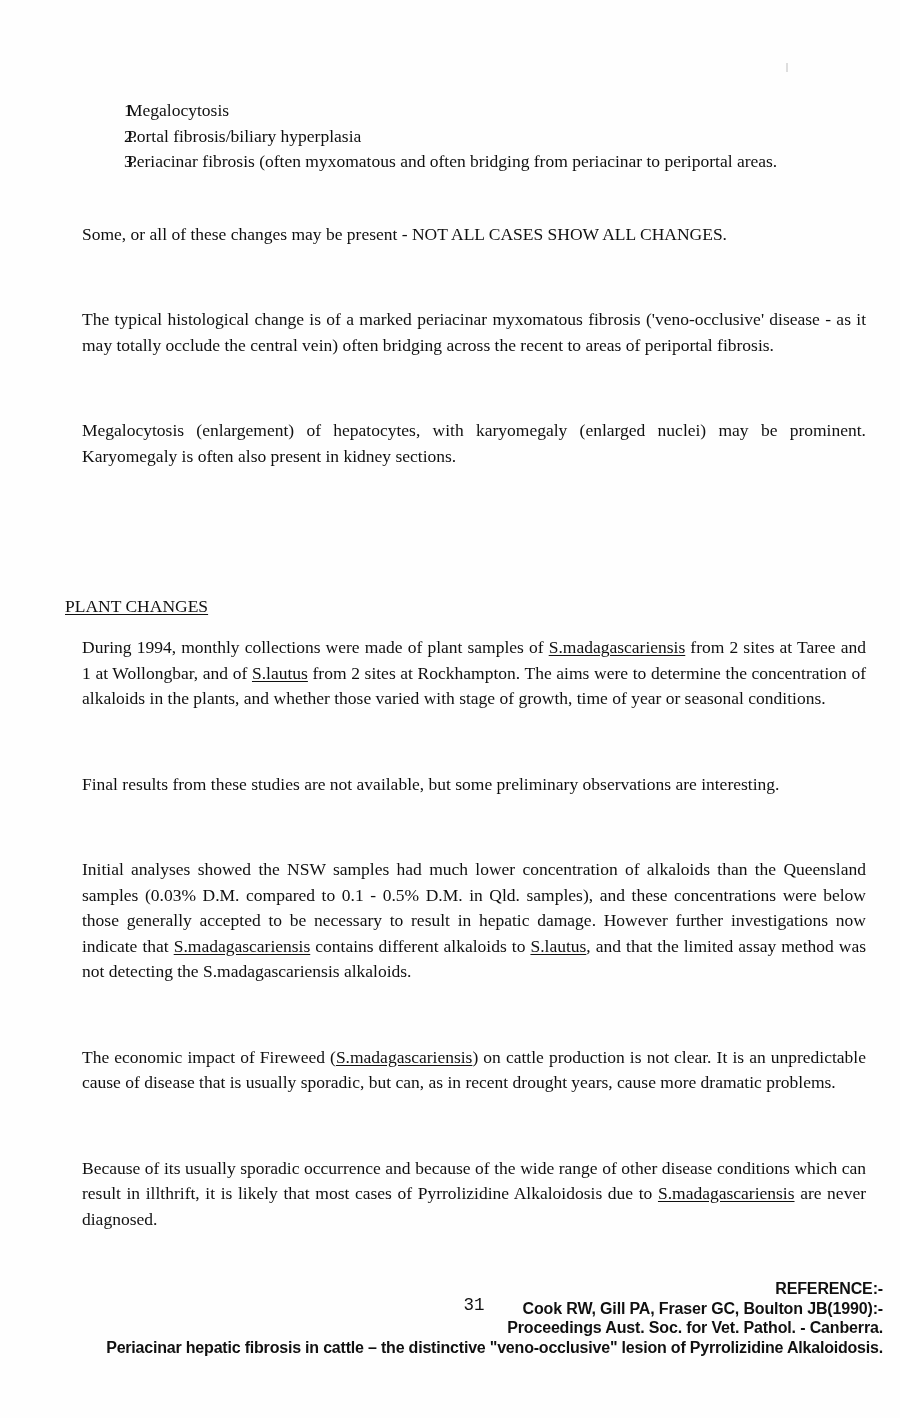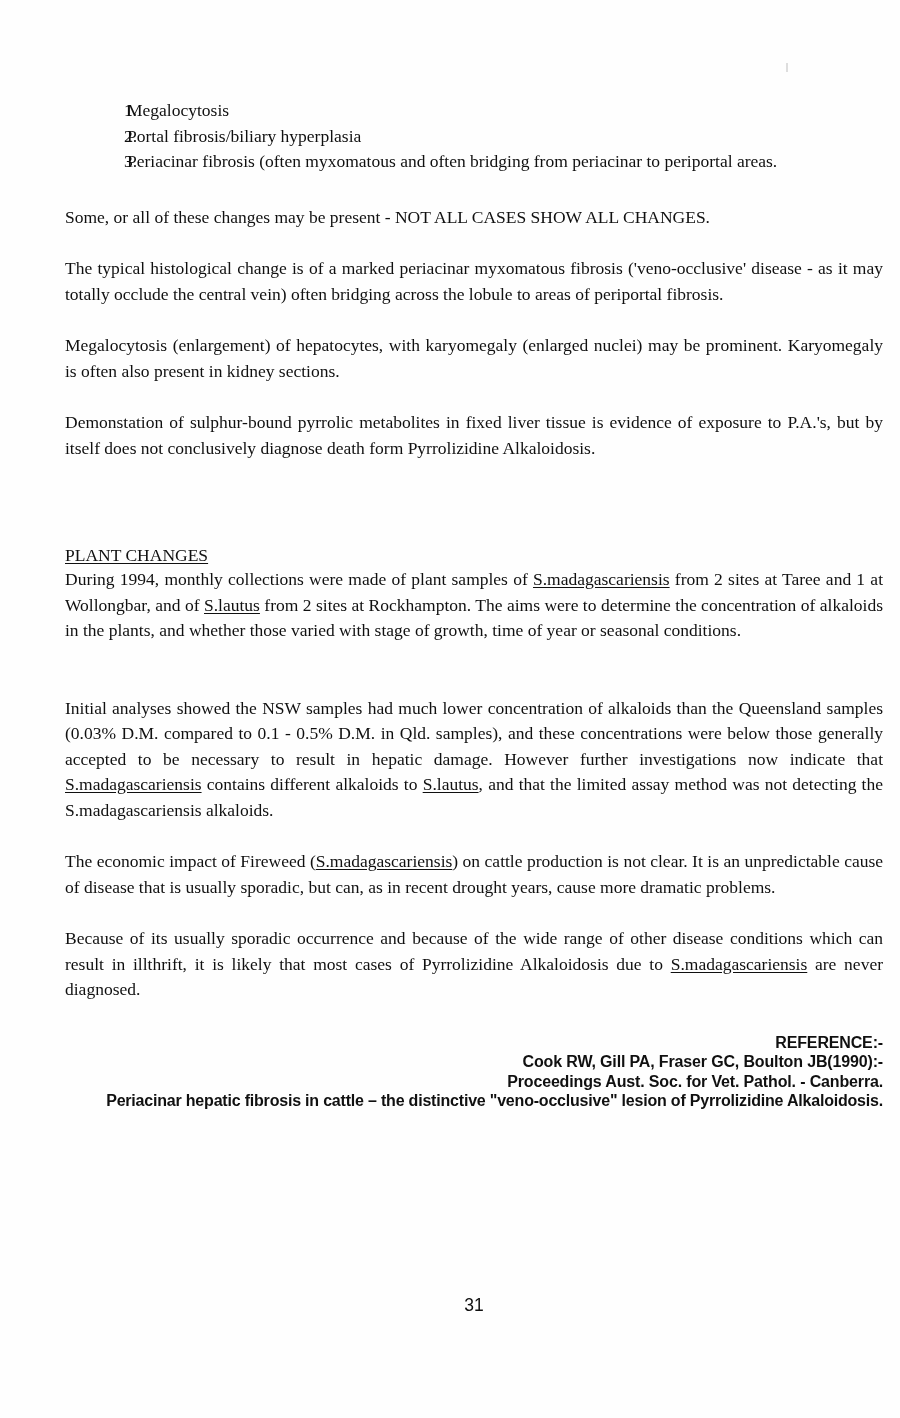--- a/index.html
+++ b/index.html
@@ -57,21 +57,21 @@
     text-justify: inter-word;
   }
   .numitem .txt.justified {
     text-align-last: left;
   }
   p.para {
     font-size: 17.5px;
     line-height: 25.5px;
     text-align: justify;
     text-justify: inter-word;
-    margin: 0;
+    margin: 17px;
     -webkit-hyphens: none;
     hyphens: none;
   }
   .gap-lg { height: 30px; }
   .gap-md { height: 26px; }
 
   h2.section-heading {
     font-size: 17.5px;
     line-height: 24px;
     font-weight: normal;
@@ -94,21 +94,21 @@
   .reference .ref-line.indent { padding-left: 7px; }
   .reference .ref-title { letter-spacing: -0.2px; }
 
   .page-number {
     position: absolute;
     left: 0;
     right: 0;
     top: 1295px;
     text-align: center;
     font-size: 17.5px;
-    font-family: Liberation Sans, sans-serif;
+    font-family: Liberation Mono, monospace;
     padding-left: 48px;
   }
 </style>
 </head>
 <body>
 
 <div class="page">
 
   <div class="speck"></div>
 
@@ -128,45 +128,45 @@
         <span class="txt justified">Periacinar fibrosis (often myxomatous and often bridging from periacinar to periportal areas.</span>
       </li>
     </ul>
 
     <div class="gap-lg"></div>
 
     <p class="para">Some, or all of these changes may be present - NOT ALL CASES SHOW ALL CHANGES.</p>
 
     <div class="gap-md"></div>
 
-    <p class="para">The typical histological change is of a marked periacinar myxomatous fibrosis ('veno-occlusive' disease - as it may totally occlude the central vein) often bridging across the lobule to areas of periportal fibrosis.</p>
+    <p class="para">The typical histological change is of a marked periacinar myxomatous fibrosis ('veno-occlusive' disease - as it may totally occlude the central vein) often bridging across the recent to areas of periportal fibrosis.</p>
 
     <div class="gap-md"></div>
 
     <p class="para">Megalocytosis (enlargement) of hepatocytes, with karyomegaly (enlarged nuclei) may be prominent. Karyomegaly is often also present in kidney sections.</p>
 
     <div class="gap-md"></div>
 
-    <p class="para">Demonstation of sulphur-bound pyrrolic metabolites in fixed liver tissue is evidence of exposure to P.A.'s, but by itself does not conclusively diagnose death form Pyrrolizidine Alkaloidosis.</p>
 
     <div class="gap-md"></div>
 
 
     <div class="gap-md"></div>
 
 
     <div class="gap-lg"></div>
 
     <div>
       <h2 class="section-heading">PLANT CHANGES</h2>
       <p class="para"><span>During 1994, monthly collections were made of plant samples of </span><span class="u">S.madagascariensis</span><span> from 2 sites at Taree and 1 at Wollongbar, and of </span><span class="u">S.lautus</span><span> from 2 sites at Rockhampton.  The aims were to determine the  concentration of alkaloids in the plants, and whether those varied with stage of growth, time of year or seasonal conditions.</span></p>
     </div>
 
     <div class="gap-md"></div>
 
+    <p class="para">Final results from these studies are not available, but some preliminary observations are interesting.</p>
 
     <div class="gap-md"></div>
 
     <p class="para"><span>Initial analyses showed the NSW samples had much lower concentration of alkaloids than the Queensland samples (0.03% D.M. compared to 0.1 - 0.5% D.M. in Qld. samples), and these concentrations were below those generally accepted to be necessary to result in hepatic damage. However further investigations now indicate that </span><span class="u">S.madagascariensis</span><span> contains different alkaloids to </span><span class="u">S.lautus</span><span>, and that the limited assay method was not detecting the S.madagascariensis alkaloids.</span></p>
 
     <div class="gap-md"></div>
 
     <p class="para"><span>The economic impact of Fireweed (</span><span class="u">S.madagascariensis</span><span>) on cattle production is not clear.  It is an unpredictable cause of disease that is usually sporadic, but can, as in recent drought years, cause more dramatic problems.</span></p>
 
     <div class="gap-md"></div>

